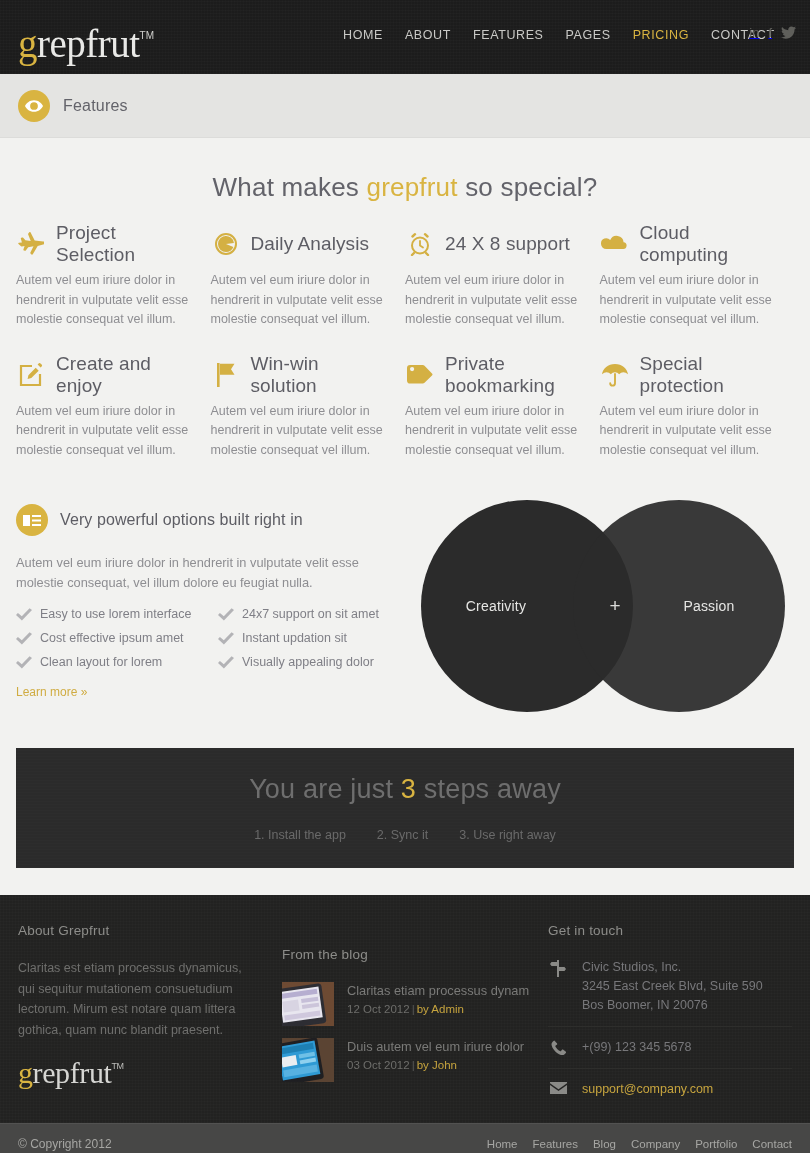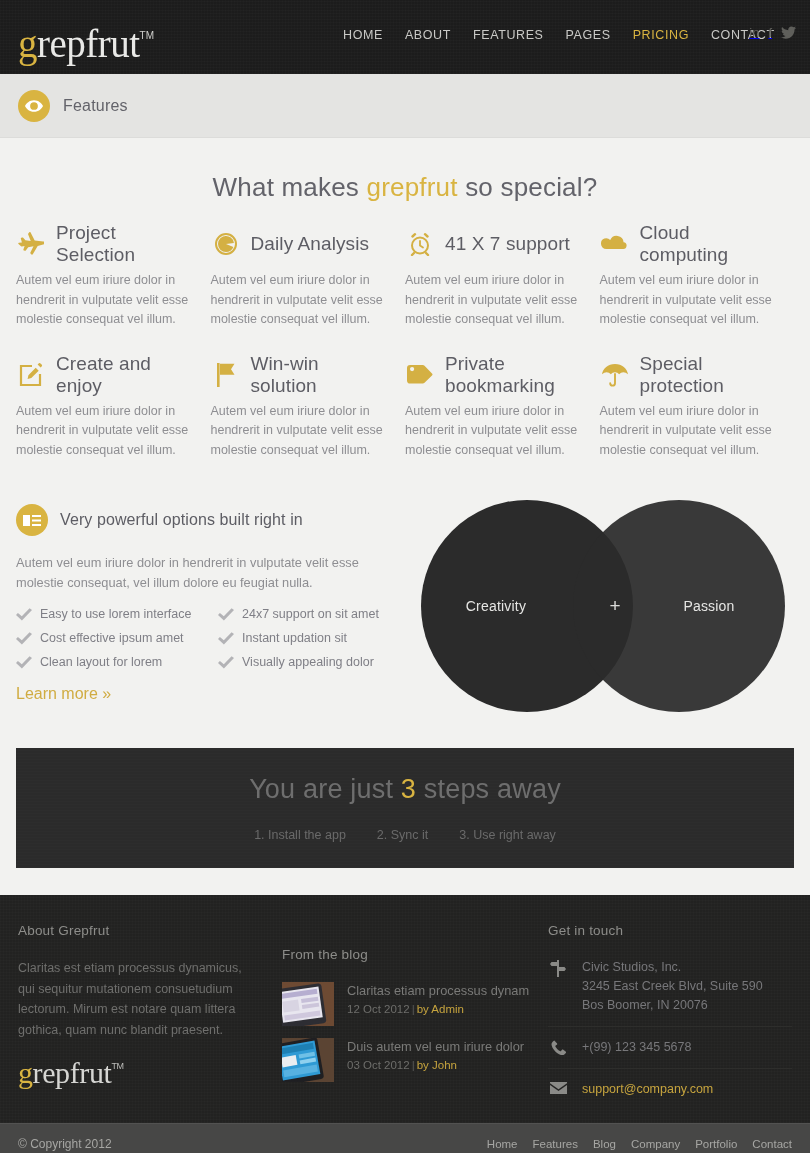--- a/index.html
+++ b/index.html
@@ -95,21 +95,21 @@
     margin-top: 17px; font-size: 12.8px; line-height: 20px; color: #8e8e92;
     max-width: 352px;
   }
   .checks {
     margin-top: 14px; display: grid; grid-template-columns: 202px 1fr;
     row-gap: 10px;
   }
   .chk { display: flex; align-items: center; gap: 8px; font-size: 12.5px; color: #7f7f86; }
   .chk svg { flex: none; }
   .learn {
-    display: inline-block; margin-top: 16px; font-size: 16px;
+    display: inline-block; margin-top: 16px; font-size: 12px;
     color: #d0ac42; text-decoration: none;
   }
 
   .venn { position: relative; flex: 1; height: 212px; margin-top: -4px; }
   .circ {
     position: absolute; top: 0; width: 212px; height: 212px; border-radius: 50%;
     background: #2b2b2b; display: flex; align-items: center; justify-content: center;
   }
   .circ.left  { left: 5px; }
   .circ.right { left: 157px; background: rgba(43,43,43,.93); }
@@ -255,21 +255,21 @@
 
     <div class="feat">
       <div class="feat-head">
         <span class="feat-ico">
           <svg width="22" height="24" viewBox="0 0 22 24">
             <circle cx="11" cy="13.5" r="8" fill="none" stroke="currentColor" stroke-width="2"></circle>
             <path stroke="currentColor" stroke-width="1.8" fill="none" stroke-linecap="round" d="M11 9v4.5l3 2"></path>
             <path stroke="currentColor" stroke-width="2.4" fill="none" stroke-linecap="round" d="M3.5 4.5L6 2.2M18.5 4.5L16 2.2M5 21l-2 2M17 21l2 2"></path>
           </svg>
         </span>
-        <span class="feat-title">41 X 7 support</span>
+        <span class="feat-title">24 X 8 support</span>
       </div>
       <div class="feat-text">Autem vel eum iriure dolor in hendrerit in vulputate velit esse molestie consequat vel illum.</div>
     </div>
 
     <div class="feat">
       <div class="feat-head">
         <span class="feat-ico">
           <svg width="28" height="18" viewBox="0 0 28 18">
               <path fill="currentColor" d="M22.6 7.2A7 7 0 009.2 5.1 5.2 5.2 0 000 8.5 5.3 5.3 0 005.3 14h16.4a3.4 3.4 0 00.9-6.8z"></path>
             </svg>

